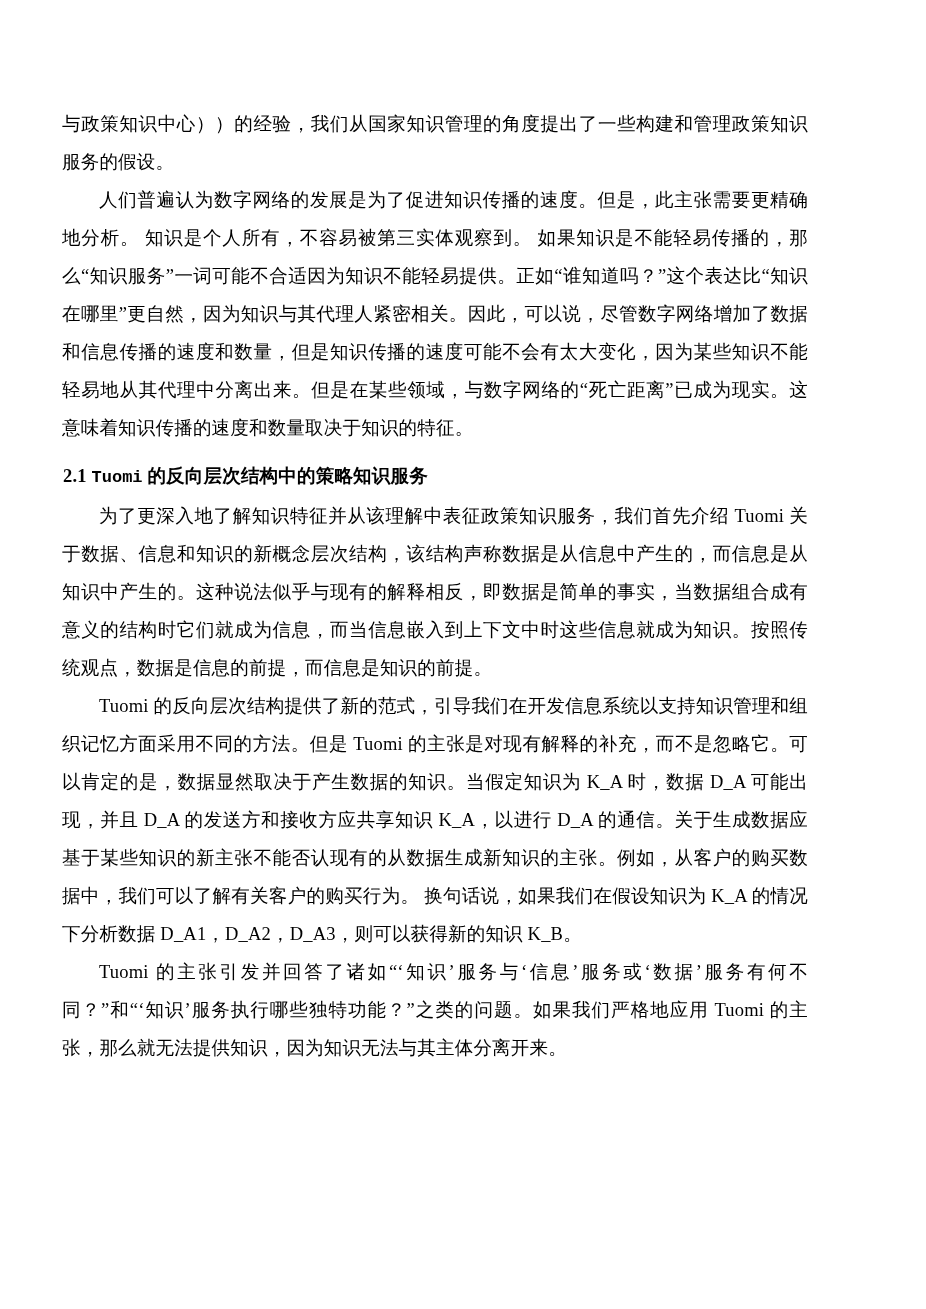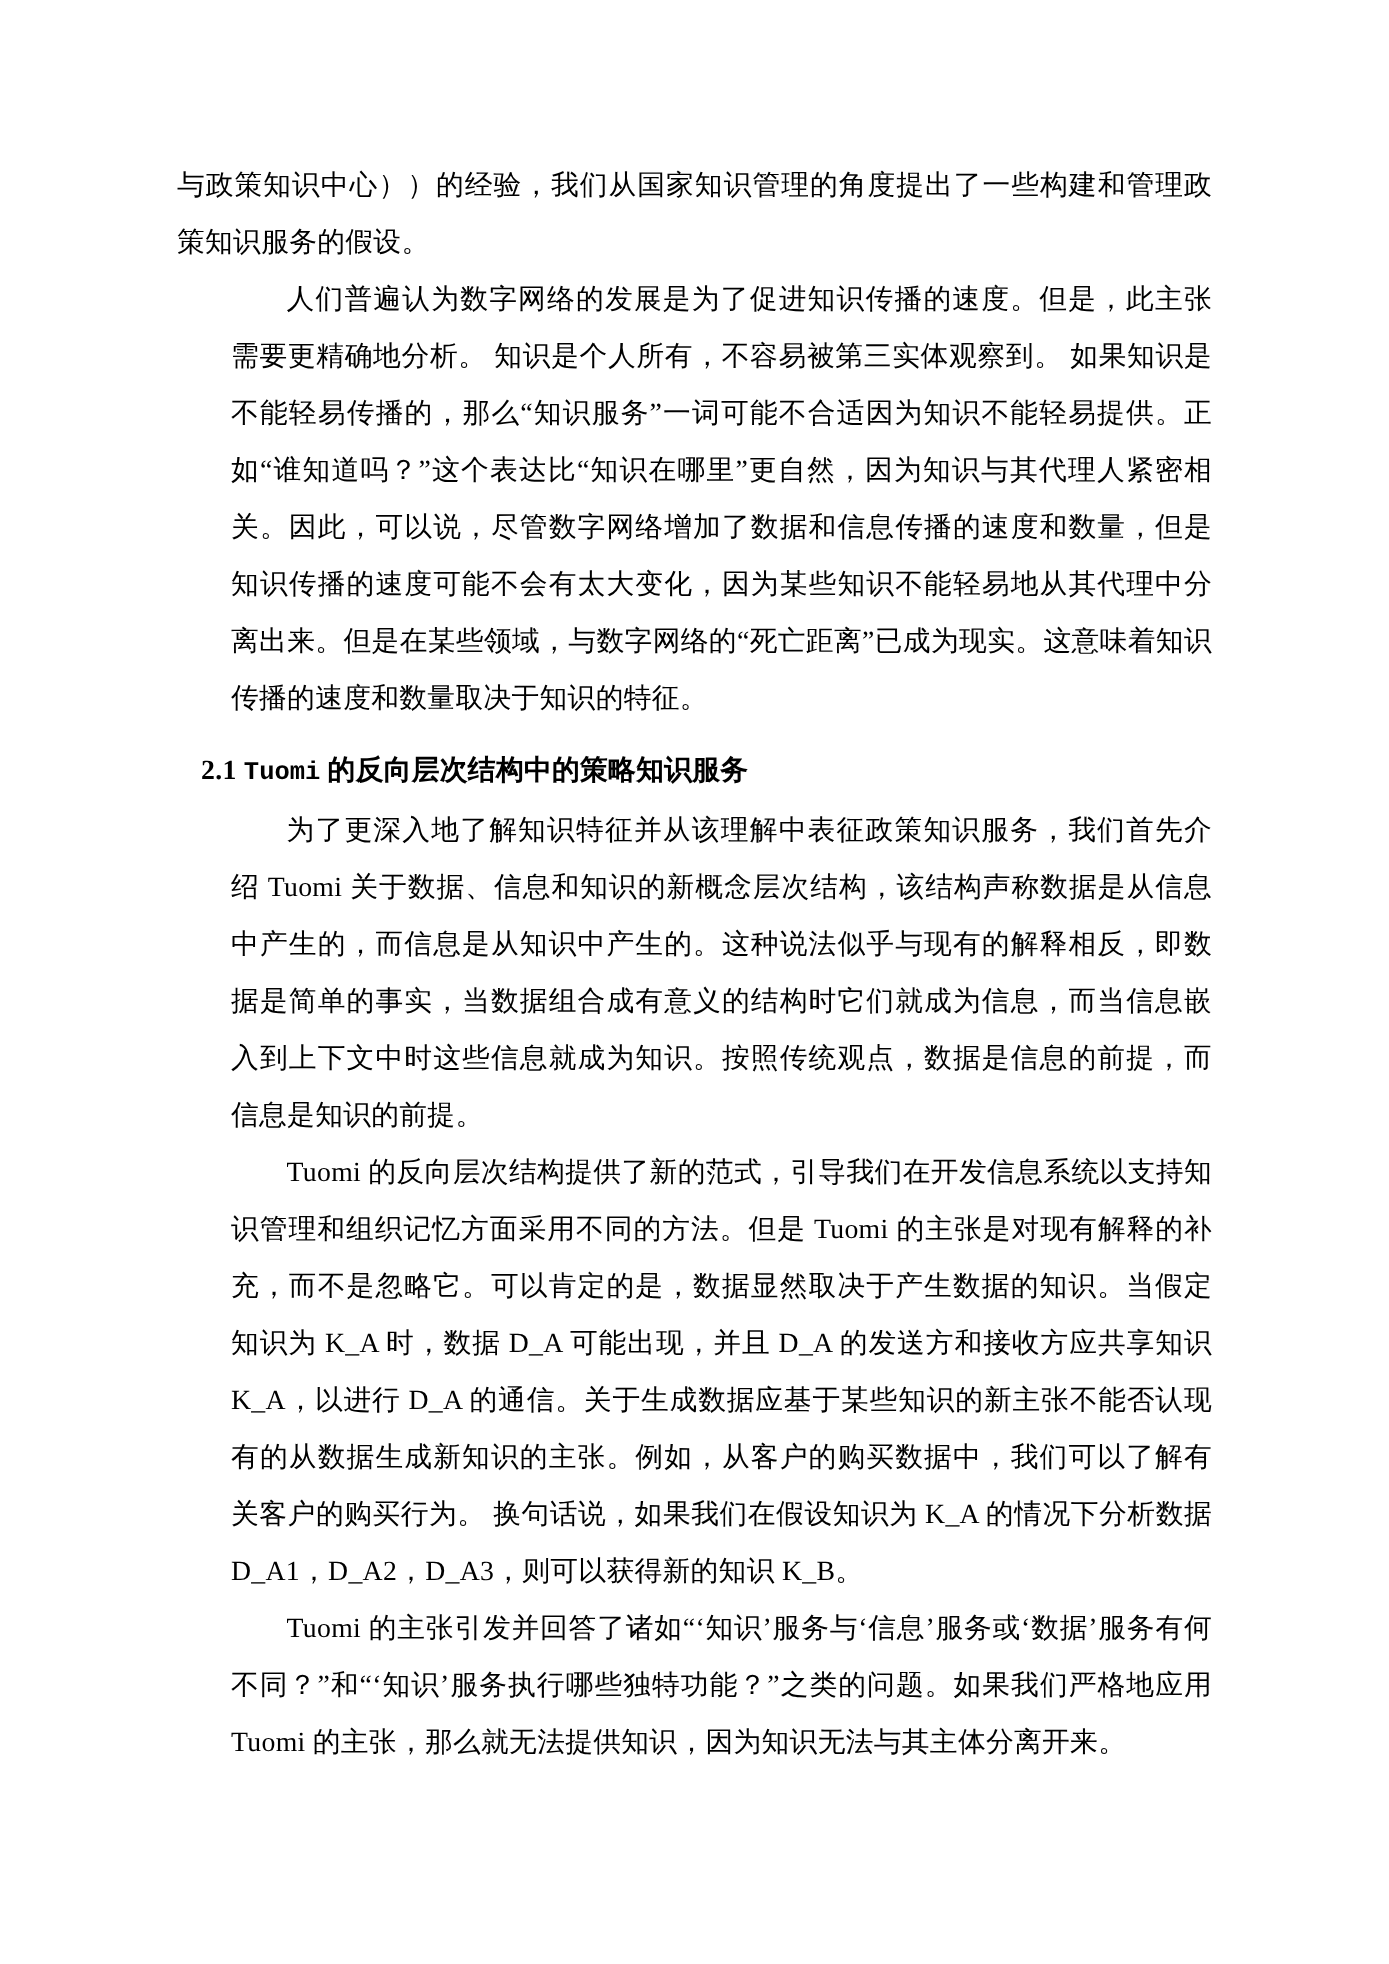--- a/index.html
+++ b/index.html
@@ -11,47 +11,46 @@
     width: 926px;
     height: 1309px;
     font-family: "Liberation Serif", "DejaVu Serif", serif;
     color: #000000;
     overflow: hidden;
   }
   .page {
     width: 926px;
     height: 1309px;
     box-sizing: border-box;
-    padding: 105px 118px 60px 118px;
+    padding: 105px 118px 60px 62px;
     position: relative;
   }
   .para {
     font-size: 18.5px;
     line-height: 38px;
     text-align: justify;
     text-justify: inter-ideograph;
     margin: 0 0 0 0;
     letter-spacing: 0.2px;
   }
   .indent {
     text-indent: 2em;
-    margin-left: 36px;
   }
   .h2 {
     font-size: 21px;
     font-weight: bold;
     line-height: 38px;
     margin: 22px 0 10px 0;
     letter-spacing: 0.5px;
   }
   .h3 {
     font-size: 18.5px;
     font-weight: bold;
     line-height: 38px;
-    margin: 10px 0 0 16px;
+    margin: 10px 0 0 1px;
     letter-spacing: 0.2px;
   }
   .h3 .mono {
     font-family: "Liberation Mono", "DejaVu Sans Mono", monospace;
     font-size: 17px;
     letter-spacing: 0;
   }
   .block {
     margin-bottom: 0;
   }

